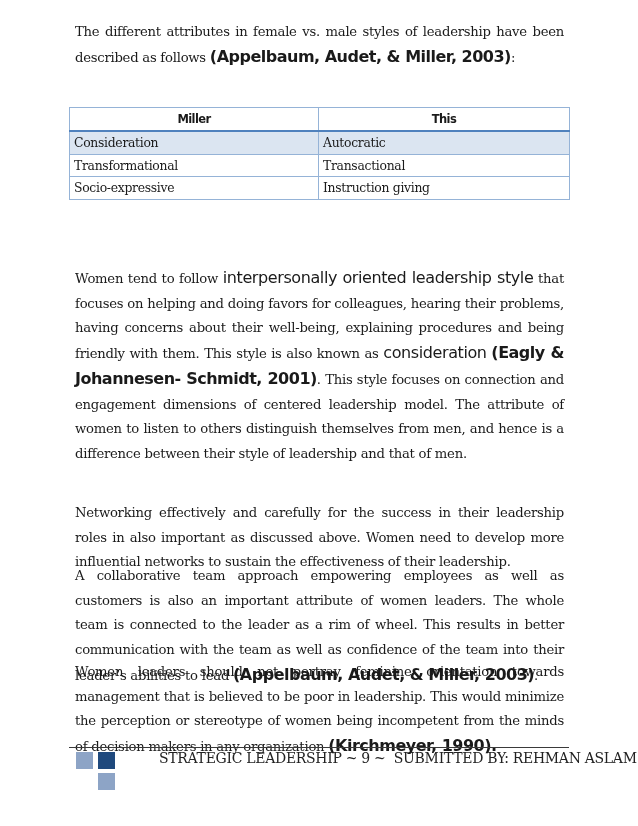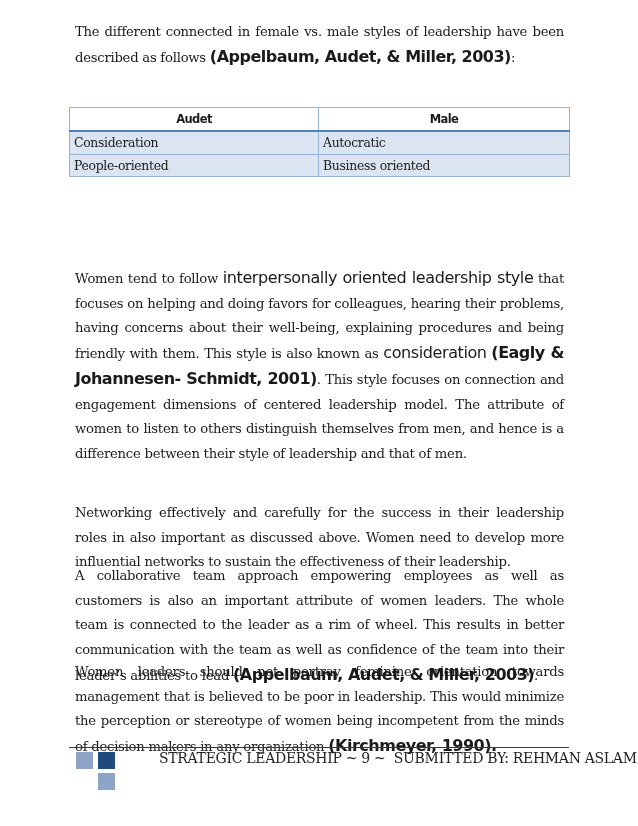--- a/index.html
+++ b/index.html
@@ -22,38 +22,42 @@
   .footer-rule { position: absolute; left: 69px; top: 747px; width: 500px; height: 0; border-top: 1.5px solid #3a3a3a; }
   .footer-text { position: absolute; left: 159px; top: 750px; font-size: 14px; letter-spacing: -0.3px; color: #222; white-space: pre; }
   .logo-sq { position: absolute; width: 17px; height: 17px; }
 </style>
 </head>
 <body>
 
 <div class="page">
 
   <p class="p p1">
-    <span>The different connected in female vs. male styles of leadership have been described as follows </span><span class="cite">(Appelbaum, Audet, &amp; Miller, 2003)</span><span>:</span>
+    <span>The different attributes in female vs. male styles of leadership have been described as follows </span><span class="cite">(Appelbaum, Audet, &amp; Miller, 2003)</span><span>:</span>
   </p>
 
   <table class="attr">
     <thead>
       <tr>
-        <th>Audet</th>
-        <th>Male</th>
+        <th>Miller</th>
+        <th>This</th>
       </tr>
     </thead>
     <tbody>
       <tr class="shade">
         <td>Consideration</td>
         <td>Autocratic</td>
       </tr>
-      <tr class="shade">
-        <td>People-oriented</td>
-        <td>Business oriented</td>
+      <tr>
+        <td>Transformational</td>
+        <td>Transactional</td>
+      </tr>
+      <tr>
+        <td>Socio-expressive</td>
+        <td>Instruction giving</td>
       </tr>
     </tbody>
   </table>
 
   <p class="p sec" style="top:266px;">
     <span>Women tend to follow </span><span class="sans">interpersonally oriented leadership style</span><span> that focuses on helping and doing favors for colleagues, hearing their problems, having concerns about their well-being, explaining procedures and being friendly with them. This style is also known as </span><span class="sans">consideration</span><span> </span><span class="cite">(Eagly &amp; Johannesen- Schmidt, 2001)</span><span>. This style focuses on connection and engagement dimensions of centered leadership model. The attribute of women to listen to others distinguish themselves from men, and hence is a difference between their style of leadership and that of men.</span>
   </p>
 
   <p class="p sec" style="top:465px;margin-top:36px;">Networking effectively and carefully for the success in their leadership roles in also important as discussed above. Women need to develop more influential networks to sustain the effectiveness of their leadership.</p>
 

